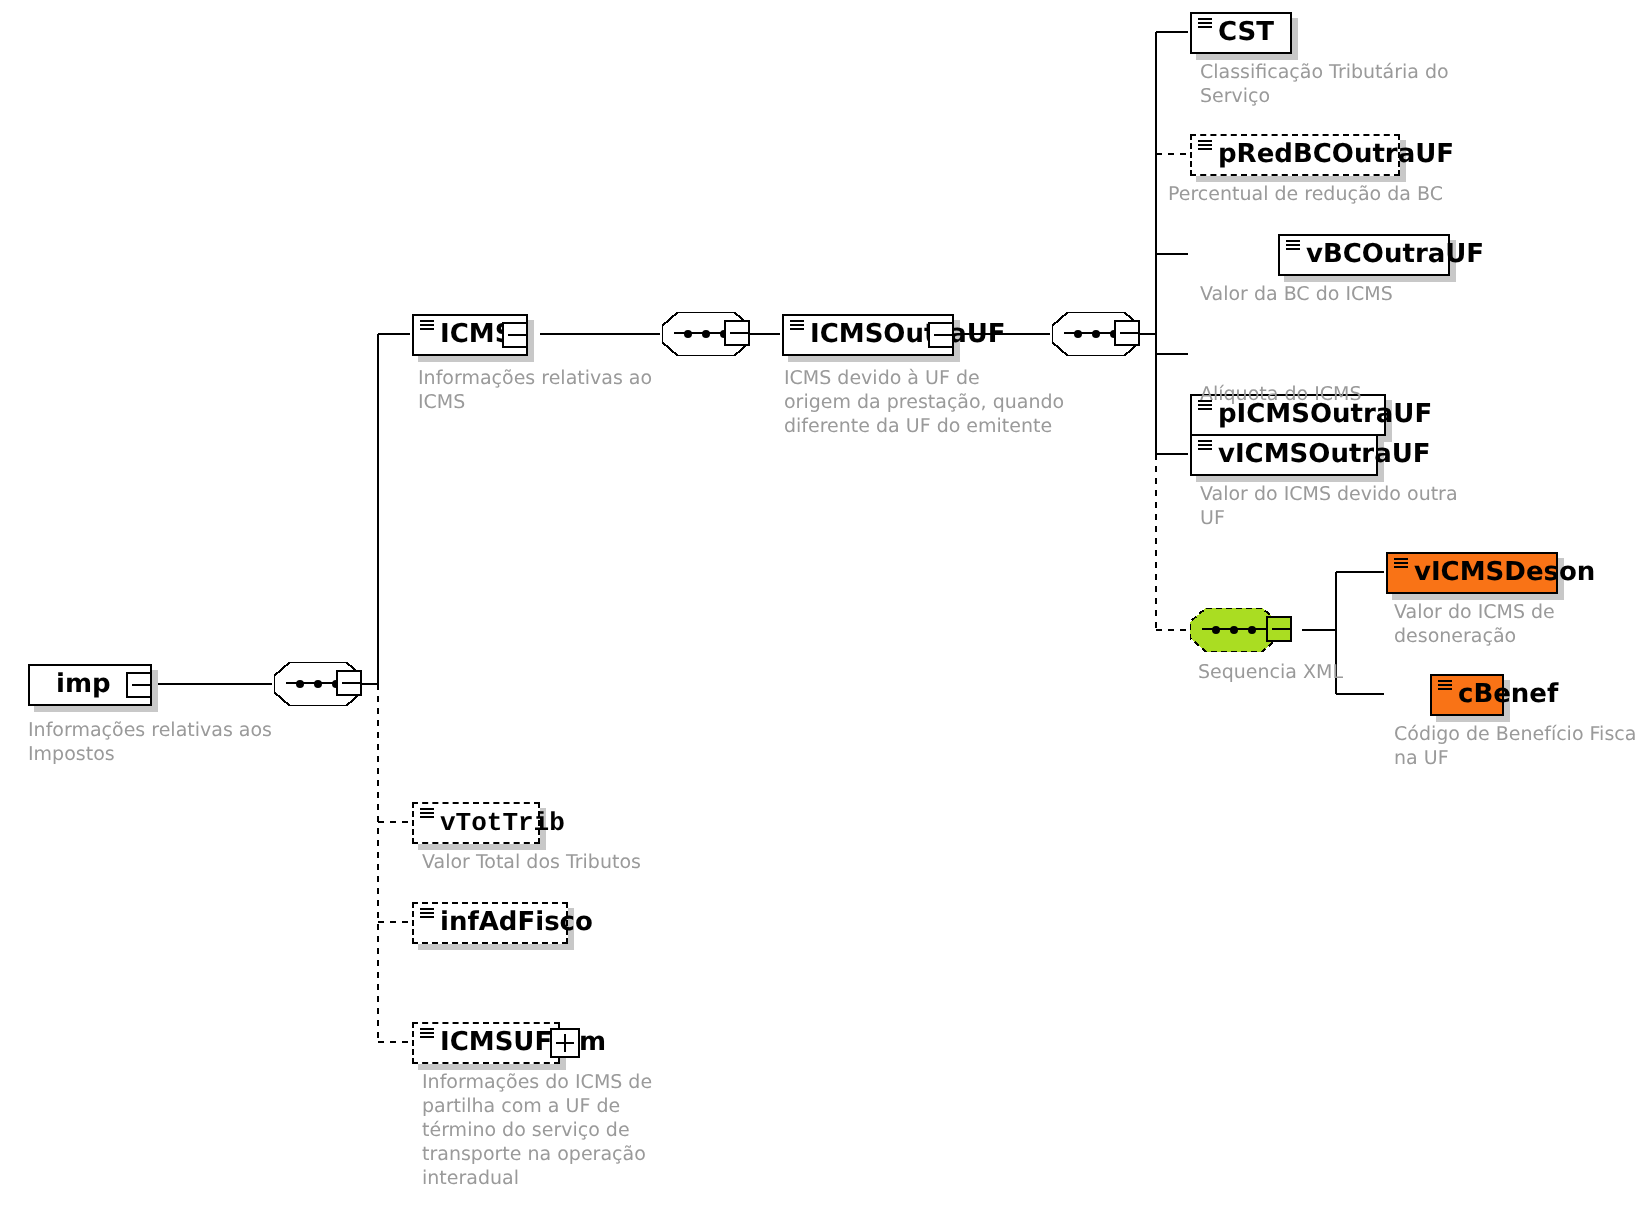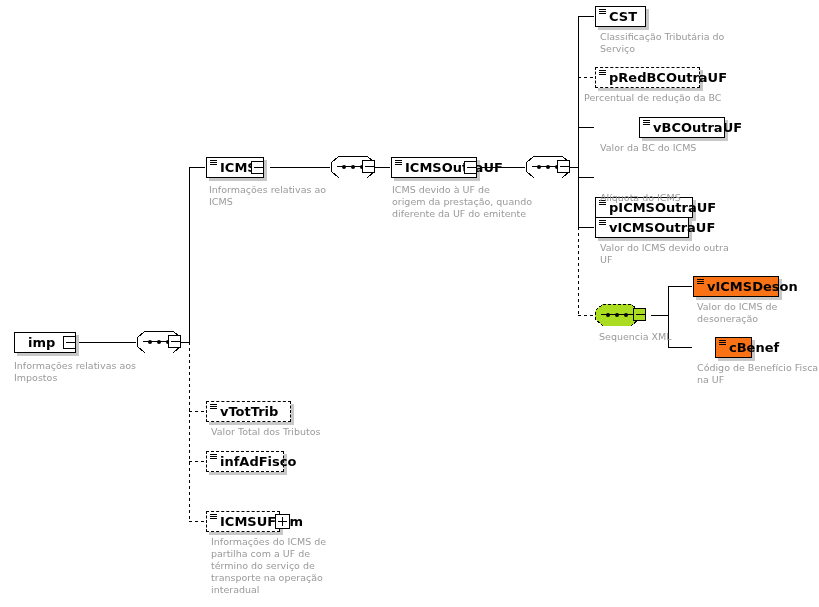--- a/index.html
+++ b/index.html
@@ -309,21 +309,21 @@
     <span class="typeicon">
         <i></i>
         <i></i>
         <i></i>
       </span>
     <span>cBenef</span>
   </div>
   <div class="cap" style="left:697px;top:362px;width:125px;">Código de Benefício Fiscal
 na UF</div>
 
-  <div class="node optional" style="left:206px;top:401px;width:85px;">
+  <div class="node optional" style="left:206px;top:401px;width:64px;font-family:Liberation Mono, monospace;">
     <span class="typeicon">
         <i></i>
         <i></i>
         <i></i>
       </span>
     <span>vTotTrib</span>
   </div>
   <div class="cap" style="left:211px;top:426px;width:180px;">Valor Total dos Tributos</div>
 
   <div class="node optional" style="left:206px;top:451px;width:78px;">

